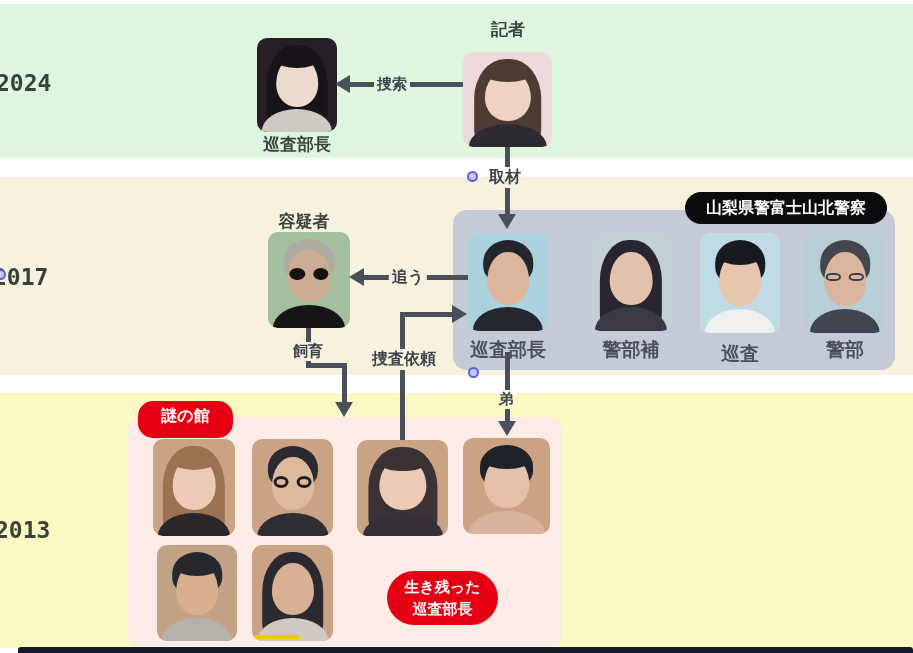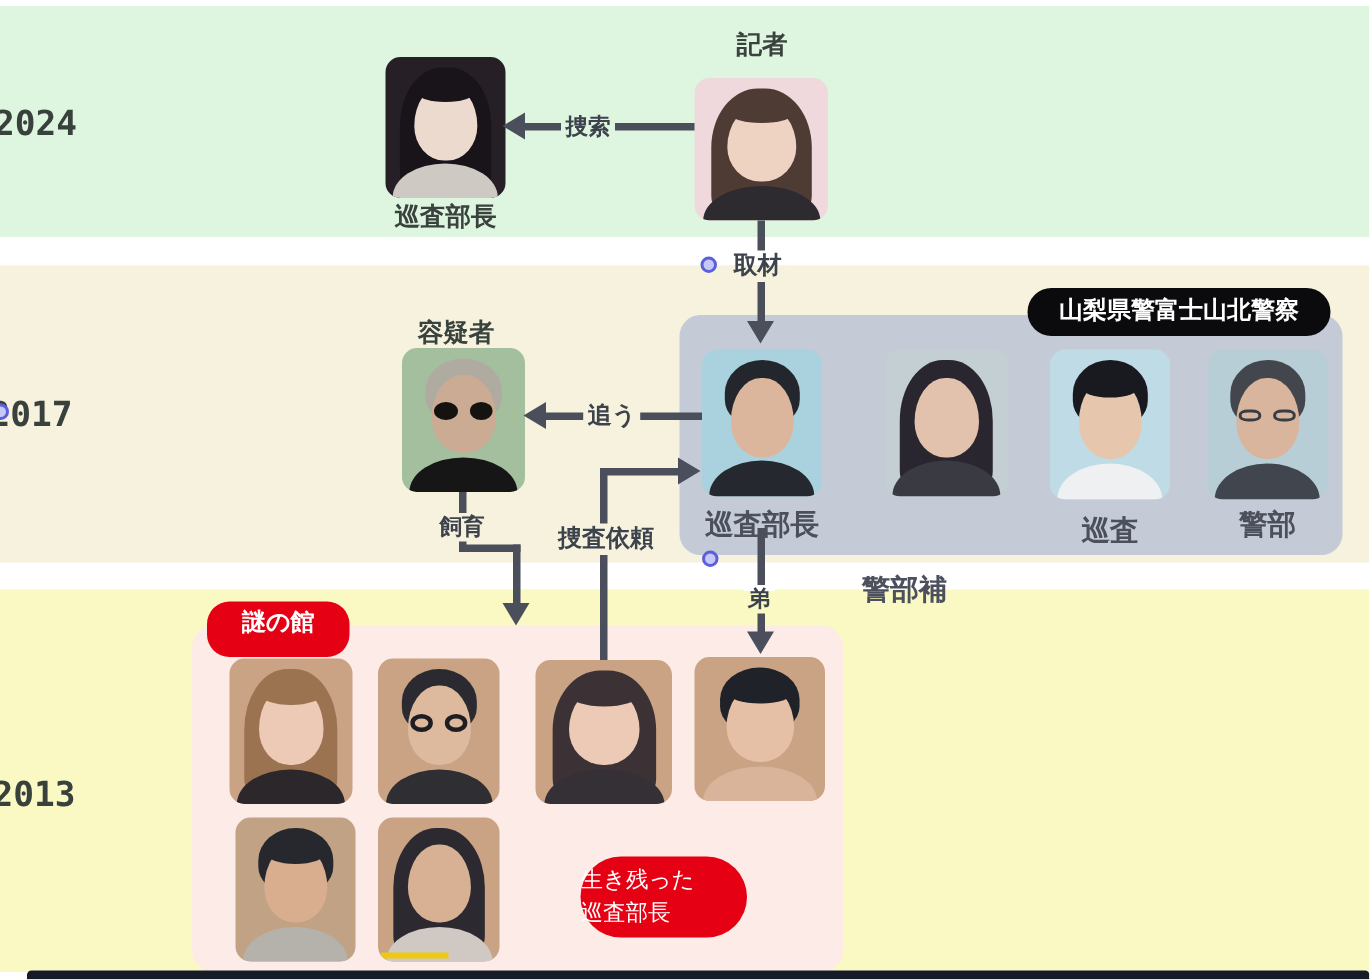--- a/index.html
+++ b/index.html
@@ -25,22 +25,22 @@
               background:var(--policebox);border-radius:14px;z-index:5;}
   .police-badge{position:absolute;left:685px;top:192px;width:202px;height:32px;line-height:32px;
                 background:var(--black);color:#ffffff;border-radius:16px;text-align:center;
                 font-size:16px;font-weight:bold;z-index:25;white-space:nowrap;}
   .mansion-box{position:absolute;left:128px;top:417px;width:434px;height:231px;
                background:var(--mansionbox);border-radius:14px;z-index:4;}
   .mansion-badge{position:absolute;left:138px;top:401px;width:95px;height:37px;line-height:29px;
                  background:var(--red);color:#ffffff;border-radius:15px;text-align:center;
                  font-size:16px;font-weight:bold;z-index:25;}
   .survivors-badge{position:absolute;left:387px;top:571px;width:111px;height:54px;
-                   background:var(--red);color:#ffffff;border-radius:27px;text-align:left;
-                   font-size:15px;font-weight:normal;z-index:25;display:flex;flex-direction:column;
+                   background:var(--red);color:#ffffff;border-radius:27px;text-align:center;
+                   font-size:15px;font-weight:bold;z-index:25;display:flex;flex-direction:column;
                    justify-content:center;line-height:1.5;}
   .seg{position:absolute;background:var(--line);z-index:20;}
   .head{position:absolute;width:0;height:0;z-index:20;}
   .head-left{border-top:9px solid transparent;border-bottom:9px solid transparent;border-right:15px solid var(--line);}
   .head-right{border-top:9px solid transparent;border-bottom:9px solid transparent;border-left:15px solid var(--line);}
   .head-down{border-left:9px solid transparent;border-right:9px solid transparent;border-top:15px solid var(--line);}
   .edge-label{position:absolute;transform:translateX(-50%);font-weight:bold;color:#3d434d;
               padding:0 3px;white-space:nowrap;z-index:30;}
   .person-label{position:absolute;transform:translateX(-50%);white-space:nowrap;font-weight:bold;
                 font-size:17px;color:#39423d;z-index:15;}
@@ -124,21 +124,21 @@
         <div class="hair short" style="background:#23272d"></div>
         <div class="face" style="background:#dcb69c"></div>
         <div class="bodyy" style="background:#25282e"></div>
       </div>
       <div class="person-label police" style="left: 508px; top: 337px;">巡査部長</div>
       <div class="avatar" style="left: 590px; top: 233px; width: 82px; height: 98px; background: rgb(195, 207, 211);">
         <div class="hair long" style="background:#2a2630"></div>
         <div class="face" style="background:#e2c1ad"></div>
         <div class="bodyy" style="background:#3a3a42"></div>
       </div>
-      <div class="person-label police" style="left: 603px; top: 337px; margin-top: 43px;">警部補</div>
+      <div class="person-label police" style="left: 631px; top: 337px;">警部補</div>
       <div class="avatar" style="left: 700px; top: 233px; width: 80px; height: 100px; background: rgb(190, 219, 230);">
         <div class="hair short" style="background:#181a20"></div>
         <div class="face" style="background:#e7c6ae"></div>
         <div class="fringe" style="background:#181a20"></div>
         <div class="bodyy" style="background:#eef0f2"></div>
       </div>
       <div class="person-label police" style="left: 740px; top: 341px;">巡査</div>
       <div class="avatar" style="left: 805px; top: 233px; width: 80px; height: 100px; background: rgb(183, 206, 214);">
         <div class="hair short" style="background:#43464c"></div>
         <div class="face" style="background:#d9b59d"></div>

